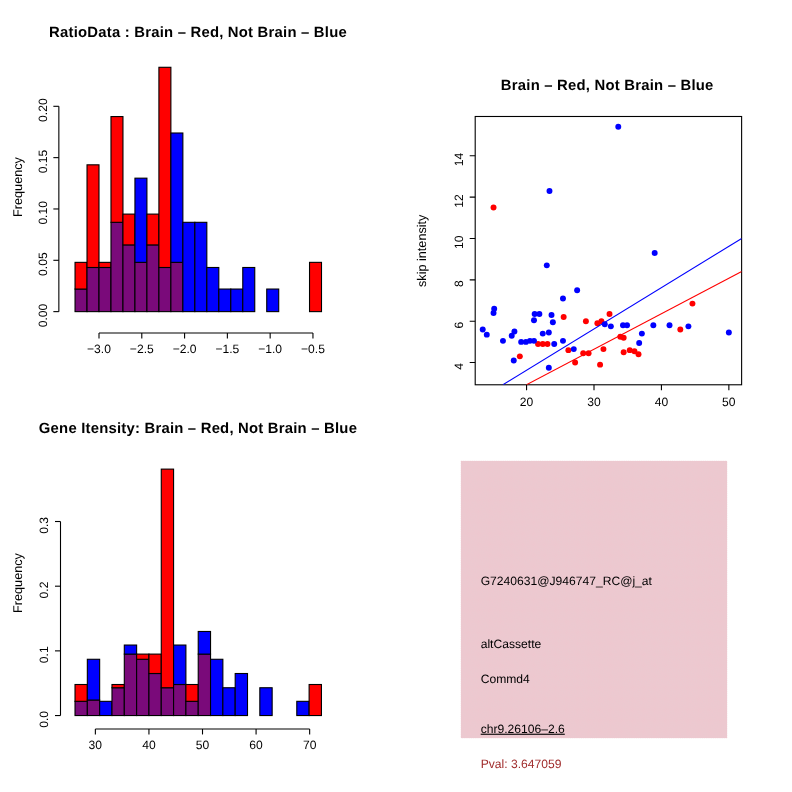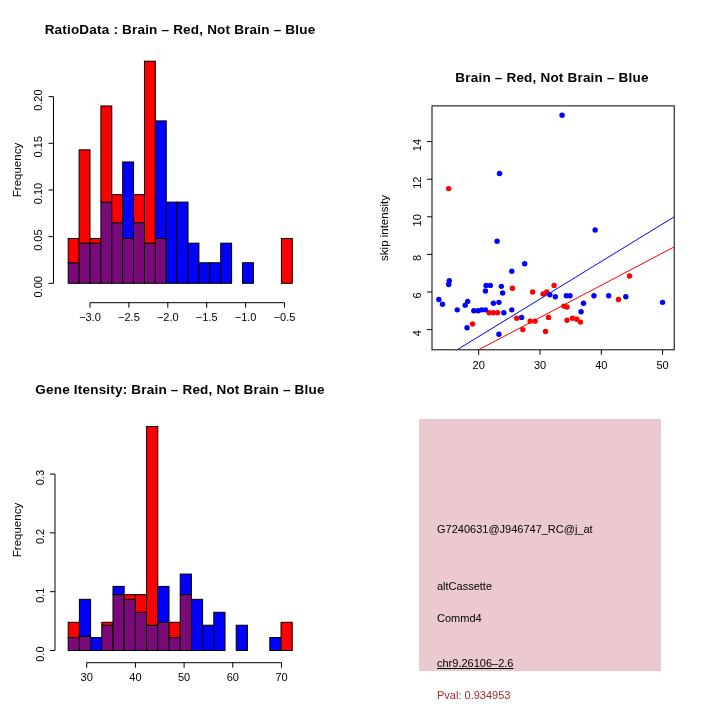--- a/index.html
+++ b/index.html
@@ -235,17 +235,17 @@
       </svg>
     <div class="ylab" style="left:17px;top:170px;">Frequency</div>
   </div>
 
   <div class="quad" id="q4">
     <div id="info-box">
       <div class="info-line" style="top: 104px; color: rgb(0, 0, 0);">G7240631@J946747_RC@j_at</div>
       <div class="info-line" style="top: 133px; color: rgb(0, 0, 0); margin-top: 28px;">altCassette</div>
       <div class="info-line" style="top: 193px; color: rgb(0, 0, 0);">Commd4</div>
       <div class="info-line" style="top: 238px; color: rgb(0, 0, 0); text-decoration: underline;">chr9.26106–2.6</div>
-      <div class="info-line" style="top: 270px; color: rgb(160, 44, 44);">Pval: 0.934953</div>
+      <div class="info-line" style="top: 270px; color: rgb(160, 44, 44);">Pval: 3.647059</div>
     </div>
   </div>
 
 </div>
 
 </body></html>

